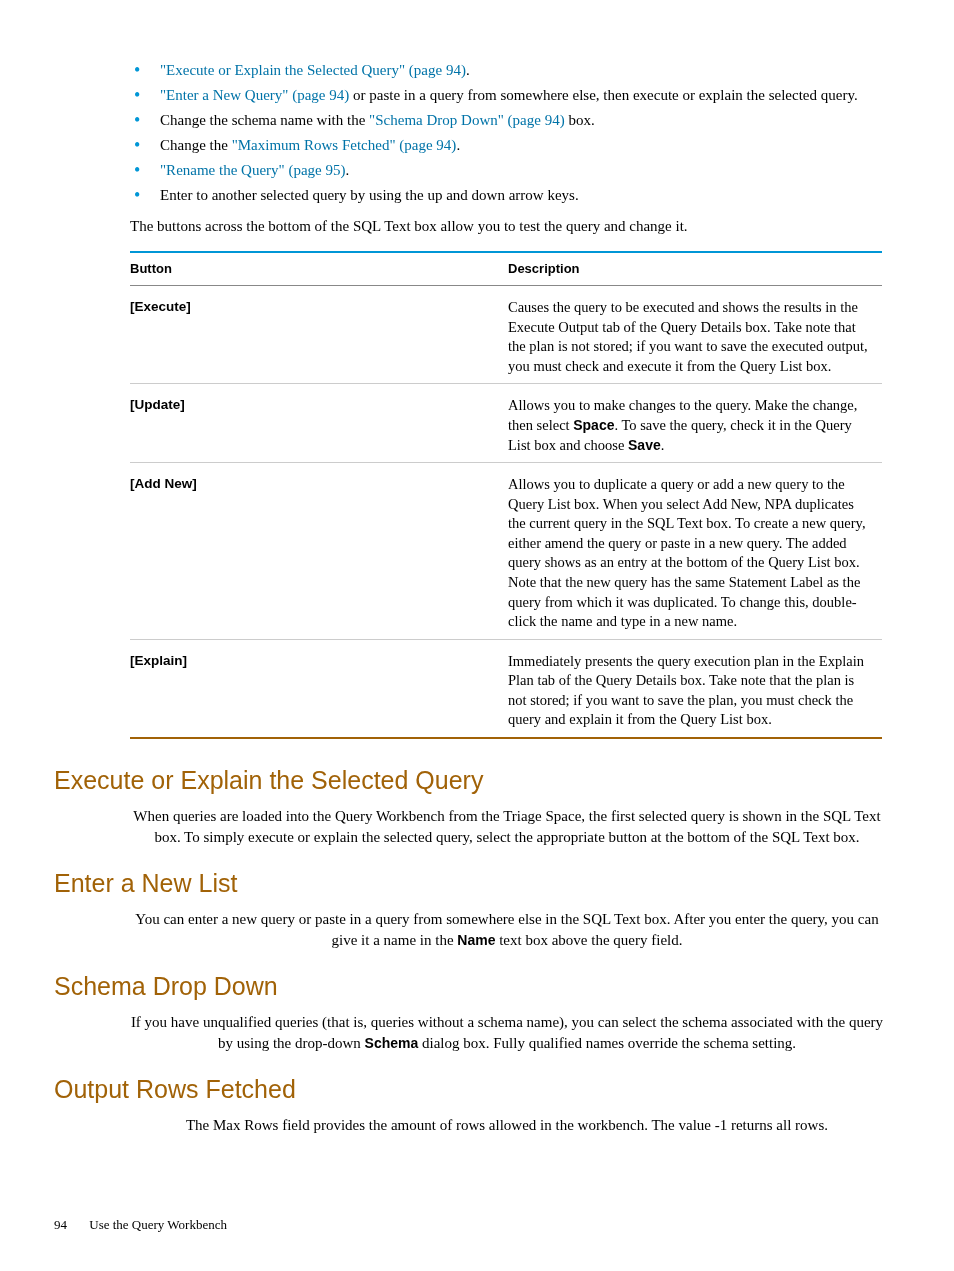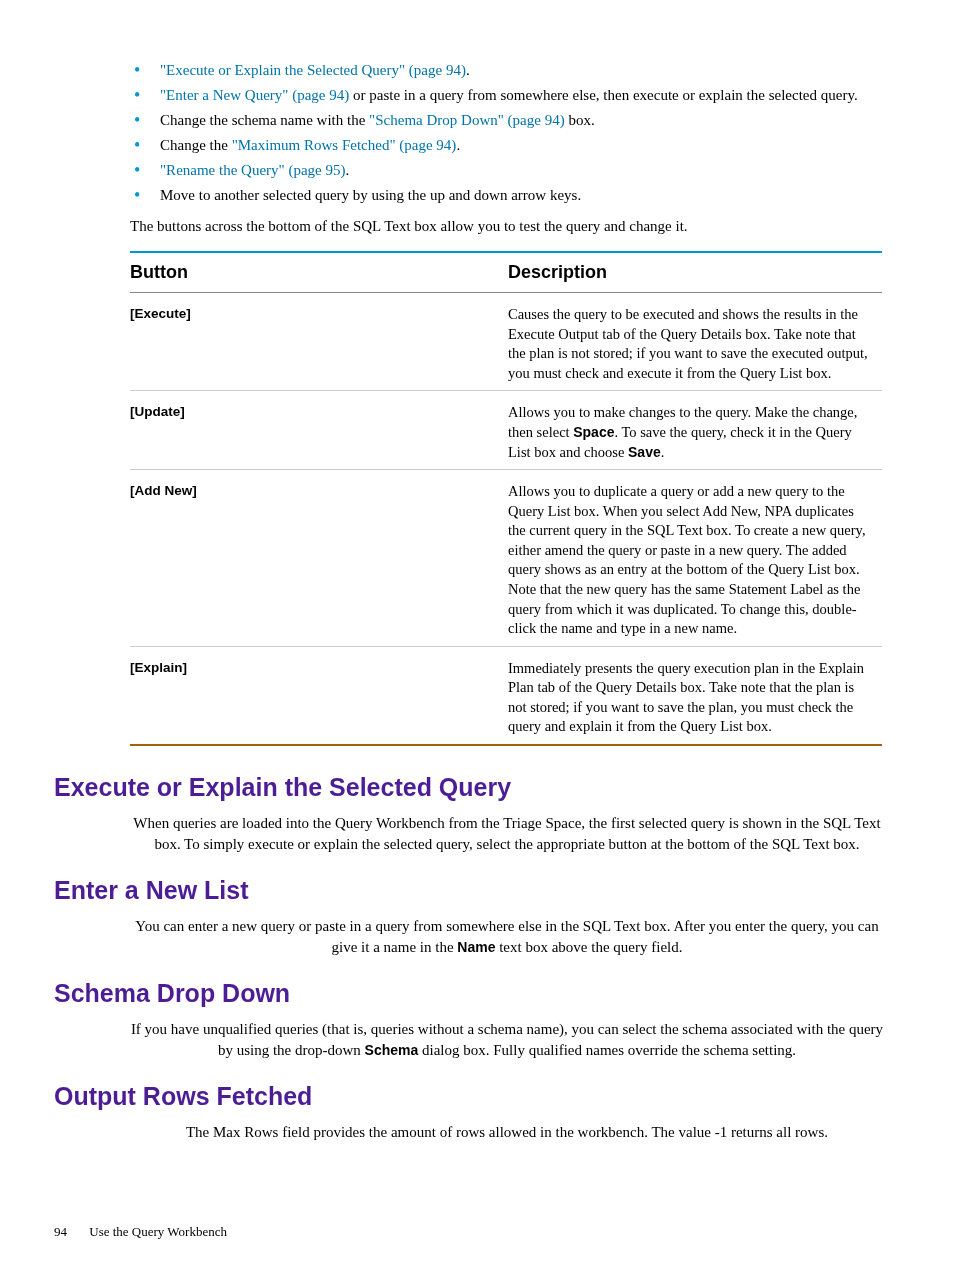--- a/index.html
+++ b/index.html
@@ -45,21 +45,21 @@
     width: 752px;
   }
   table.btable thead tr {
     border-top: 2px solid #0096d6;
   }
   table.btable thead th {
     border-bottom: 1px solid #888;
     text-align: left;
     font-family: Arial, Helvetica, sans-serif;
     font-weight: bold;
-    font-size: 18px;
+    font-size: 13px;
     padding: 7px 6px 7px 0;
   }
   table.btable tbody tr {
     border-bottom: 1px solid #ccc;
   }
   table.btable tbody tr:last-child {
     border-bottom: 2px solid #a16207;
   }
   table.btable td {
     vertical-align: top;
@@ -73,22 +73,22 @@
     font-weight: bold;
     font-size: 13.5px;
   }
   .sans-bold {
     font-family: Arial, Helvetica, sans-serif;
     font-weight: bold;
     font-size: 14px;
   }
   h2.section {
     font-family: Arial, Helvetica, sans-serif;
-    font-weight: bold;
-    color: #4c1d95;
+    font-weight: normal;
+    color: #a16207;
     font-size: 25px;
     margin: 18px 0 8px 0;
   }
   .section-body {
     margin: 0 0 14px 76px;
     text-align: center;
   }
   .footer {
     margin-top: 80px;
     font-size: 13px;
@@ -100,21 +100,21 @@
 </style>
 </head>
 <body>
 
 <ul class="bullets">
     <li><span class="link">"Execute or Explain the Selected Query" (page 94)</span>.</li>
     <li><span class="link">"Enter a New Query" (page 94)</span> or paste in a query from somewhere else, then execute or explain the selected query.</li>
     <li>Change the schema name with the <span class="link">"Schema Drop Down" (page 94)</span> box.</li>
     <li>Change the <span class="link">"Maximum Rows Fetched" (page 94)</span>.</li>
     <li><span class="link">"Rename the Query" (page 95)</span>.</li>
-    <li>Move to another selected query by using the up and down arrow keys.</li>
+    <li>Enter to another selected query by using the up and down arrow keys.</li>
   </ul>
 
 <p class="body-para">The buttons across the bottom of the SQL Text box allow you to test the query and change it.</p>
 
 <table class="btable">
   <thead>
     <tr>
       <th>Button</th>
       <th>Description</th>
     </tr>

